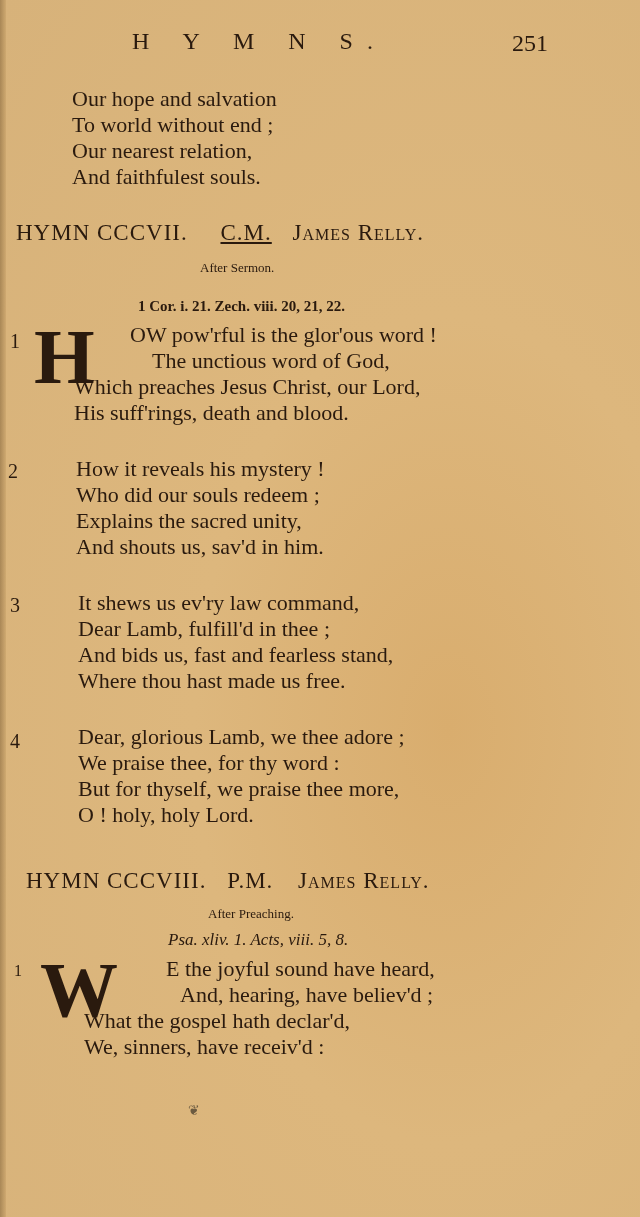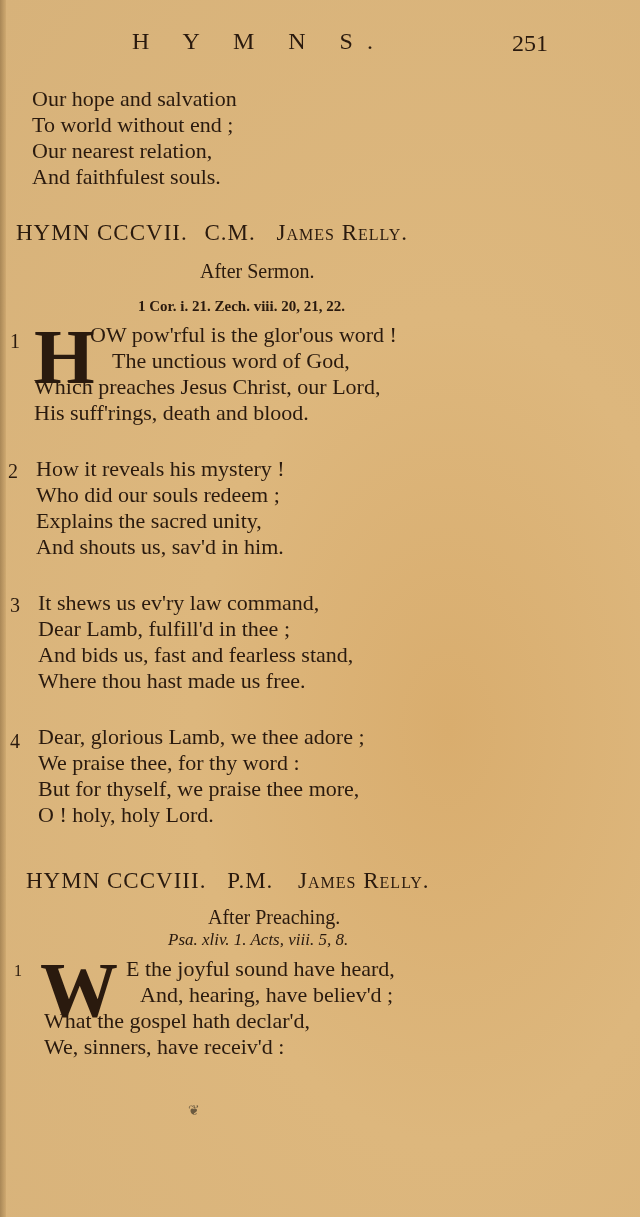--- a/index.html
+++ b/index.html
@@ -8,24 +8,24 @@
     background: radial-gradient(ellipse at 70% 60%, #d9ad6e 0%, #ddb77d 40%, #d7b27a 100%);
     font-family: "Liberation Serif", "DejaVu Serif", serif;
     color:#2a1a0e;
     position:relative;
   }
   .page { position:absolute; left:0; top:0; width:595px; height:1217px; }
   .edge { position:absolute; left:0; top:0; width:6px; height:1217px; background:linear-gradient(90deg,#8a6a3e,#c9a36a); opacity:.6; }
   .abs { position:absolute; white-space:nowrap; }
   .running-head { top:28px; left:132px; font-size:24px; letter-spacing:14px; }
   .page-num { top:30px; left:512px; font-size:24px; }
-  .line { font-size:22px; line-height:26px; }
+  .line { font-size:22px; line-height:26px;margin-left:40px; }
   .heading { font-size:23px; letter-spacing:1px; }
   .sc { font-variant: small-caps; letter-spacing:1px; }
-  .sub { font-size:20px; }
+  .sub { font-size:13px; }
   .ref { font-size:15px; font-weight:bold; }
   .vnum { font-size:20px; }
   .dropcap { font-size:78px; line-height:70px; font-weight:bold; }
   .ornament { font-size:14px; color:#6b5a40; }
 </style>
 </head>
 <body>
 
 <div class="page">
   <div class="edge"></div>
@@ -33,21 +33,21 @@
   <div class="abs running-head">H Y M N S.</div>
   <div class="abs page-num">251</div>
 
   <div class="abs line" style="top:86px;left:32px;">Our hope and salvation</div>
   <div class="abs line" style="top:112px;left:32px;">To world without end ;</div>
   <div class="abs line" style="top:138px;left:32px;">Our nearest relation,</div>
   <div class="abs line" style="top:164px;left:32px;">And faithfulest souls.</div>
 
   <div class="abs heading" style="top:220px;left:16px;">
     <span>HYMN CCCVII.</span>
-    <span style="margin-left:10px;">C.M.</span>
+    <span style="margin-left:26px;text-decoration:underline;">C.M.</span>
     <span class="sc" style="margin-left:14px;">James Relly.</span>
   </div>
   <div class="abs sub" style="top:260px;left:200px;">After Sermon.</div>
   <div class="abs ref" style="top:298px;left:138px;">1 Cor. i. 21.   Zech. viii. 20, 21, 22.</div>
 
   <div class="abs vnum" style="top:330px;left:10px;">1</div>
   <div class="abs dropcap" style="top:322px;left:34px;">H</div>
   <div class="abs line" style="top:322px;left:90px;">OW pow'rful is the glor'ous word !</div>
   <div class="abs line" style="top:348px;left:112px;">The unctious word of God,</div>
   <div class="abs line" style="top:374px;left:34px;">Which preaches Jesus Christ, our Lord,</div>

